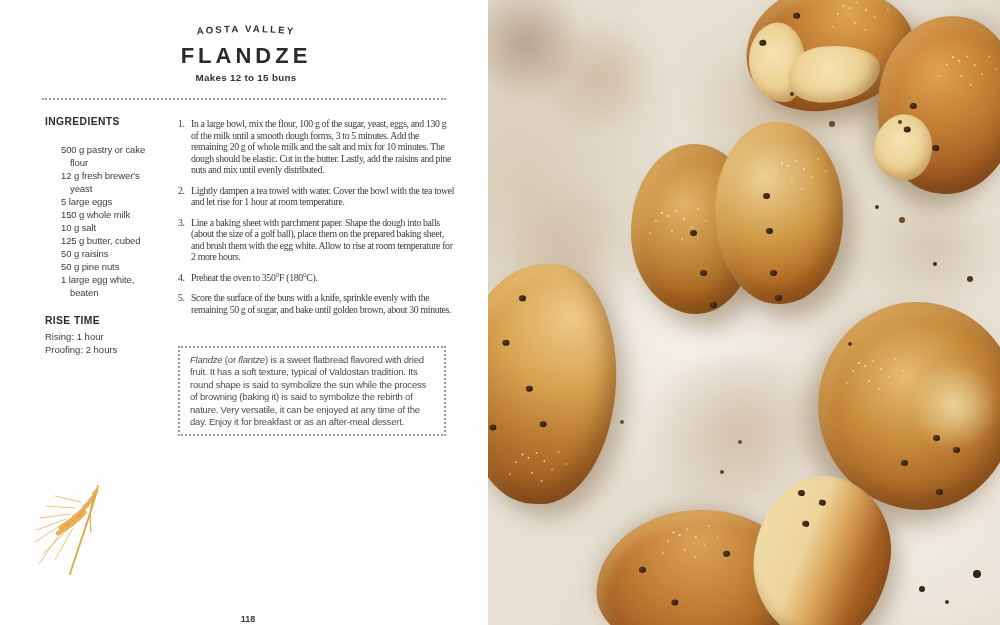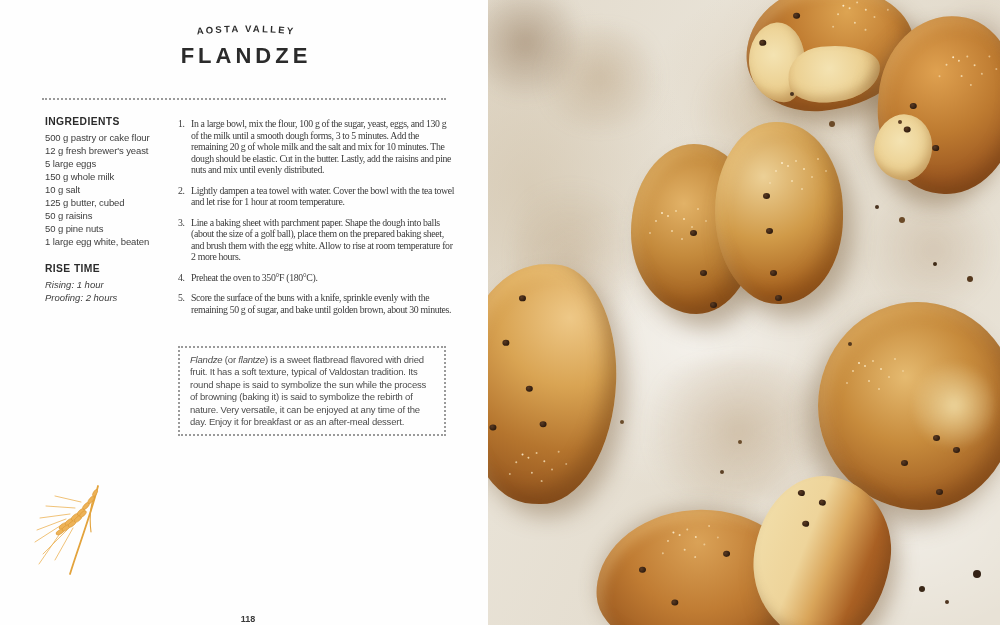--- a/index.html
+++ b/index.html
@@ -16,24 +16,24 @@
   .arc-svg { display:block; margin:0 auto; }
   .arc-svg text { font-family:"Liberation Sans", sans-serif; font-weight:bold; }
   .title { font-size:22px; font-weight:700; letter-spacing:4px; margin:1px 0 3px; color:#2b2b2b; }
   .subtitle { font-size:14.5px; font-weight:700; letter-spacing:1.2px; margin:0 0 4px; color:#2b2b2b; }
   .yield { font-size:9.8px; font-weight:700; letter-spacing:.3px; color:#333; }
 
   .divider { position:absolute; left:42px; top:98px; width:404px; border-top:2px dotted #9a9a9a; }
 
   .ingredients-col { position:absolute; left:45px; top:116px; width:130px; color:#3d3d3d; }
   .side-h { font-size:10.3px; font-weight:700; letter-spacing:.4px; color:#2b2b2b; margin:0 0 4px; }
-  .ing-list { list-style:none; margin:0; padding:0; font-size:9.5px; letter-spacing:-.1px; line-height:13px; }
+  .ing-list { list-style:none; margin:16px; padding:0; font-size:9.5px; letter-spacing:-.1px; line-height:13px; }
   .ing-list li { padding-left:9px; text-indent:-9px; }
   .side-block { margin-top:15px; }
-  .side-line { font-size:9.5px; line-height:13px;font-style:italic; }
+  .side-line { font-size:9.5px; line-height:13px; }
 
   .steps-col { position:absolute; left:178px; top:118px; width:277px;
     font-family:"Liberation Serif", serif; color:#3a3a3a; }
   .step { display:flex; margin-bottom:9px; font-size:9.8px; letter-spacing:-.35px; line-height:11.5px; }
   .step-num { flex:0 0 13px; }
   .step-text { flex:1; }
 
   .know-box { position:absolute; left:178px; top:346px; width:268px;
     border:2px dotted #9a9a9a; padding:6px 10px 6px; }
   .know-h { font-family:"DejaVu Serif", serif; font-style:italic; font-weight:700;
@@ -143,20 +143,21 @@
     <div class="recipe-header">
       <svg class="arc-svg" width="220" height="24" viewBox="0 0 220 24">
         <defs>
             <path id="arcpath" d="M 30 21 Q 110 7 190 21" fill="none"></path>
           </defs>
         <text font-size="9.5" letter-spacing="2.2" fill="#2d2d2d" text-anchor="middle">
           <textPath href="#arcpath" startOffset="50%">AOSTA VALLEY</textPath>
         </text>
       </svg>
       <div class="title">FLANDZE</div>
+      <div class="yield">Makes 12 to 15 buns</div>
     </div>
 
     <div class="divider"></div>
 
     <div class="ingredients-col">
       <h3 class="side-h">INGREDIENTS</h3>
       <ul class="ing-list">
         <li>500 g pastry or cake flour</li>
         <li>12 g fresh brewer's yeast</li>
         <li>5 large eggs</li>

